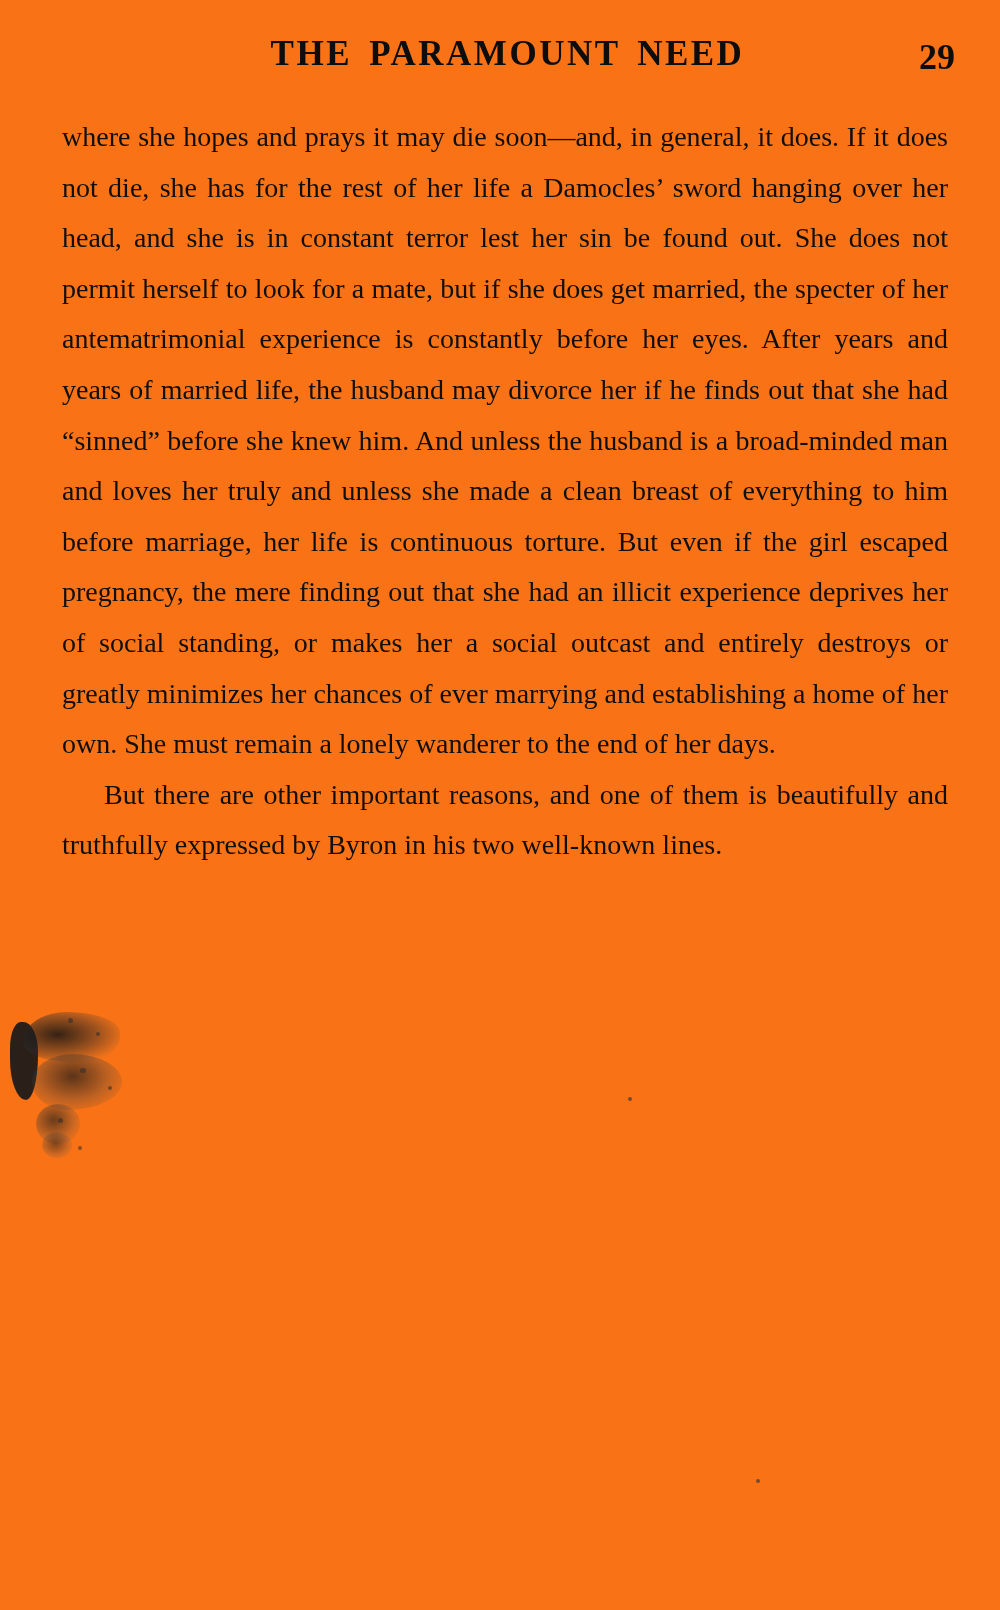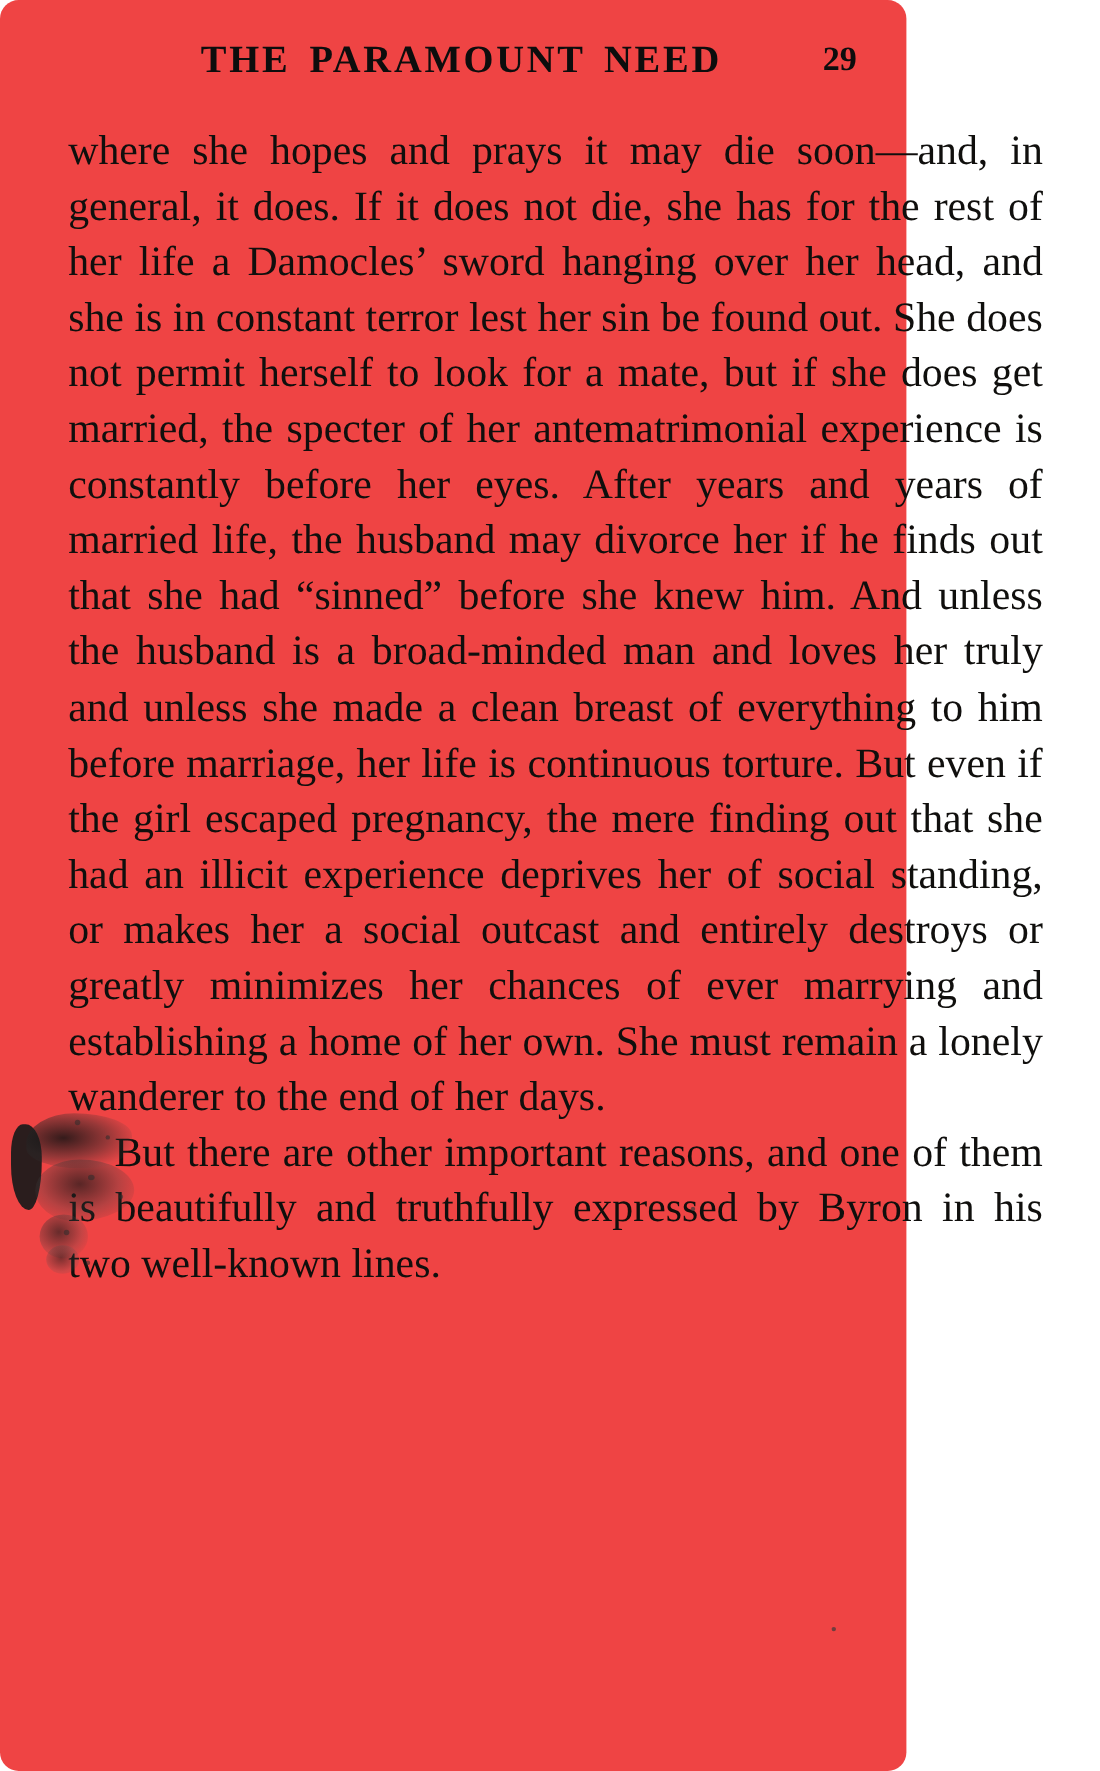--- a/index.html
+++ b/index.html
@@ -10,24 +10,23 @@
   body {
     width: 1000px;
     height: 1610px;
     font-family: "Liberation Serif", serif;
     color: #111111;
     position: relative;
     overflow: hidden;
   }
   .page {
     position: relative;
-    width: 824px;
+    width: 1000px;
     height: 1610px;
-    background: #ef4444;
-    border-radius: 17px;
+    background: #f97316;
   }
   .header {
     position: absolute;
     top: 34px;
     left: 60px;
     right: 45px;
     height: 56px;
   }
   .running-title {
     position: absolute;
@@ -38,30 +37,30 @@
     font-weight: 700;
     letter-spacing: 2.5px;
     font-family: "Liberation Serif", serif;
     color: #0d0d0d;
     word-spacing: 6px;
   }
   .page-number {
     position: absolute;
     right: 0;
     top: 2px;
-    font-size: 31px;
+    font-size: 36px;
     font-weight: 700;
     color: #0d0d0d;
   }
   .body-text {
     position: absolute;
     top: 112px;
     left: 62px;
     width: 886px;
-    font-size: 38px;
+    font-size: 28px;
     line-height: 50.6px;
     color: #100f0d;
     font-family: "Liberation Serif", serif;
   }
   .para {
     margin: 0 0 0 0;
     text-align: justify;
     text-justify: inter-word;
     -webkit-hyphens: none;
     hyphens: none;

